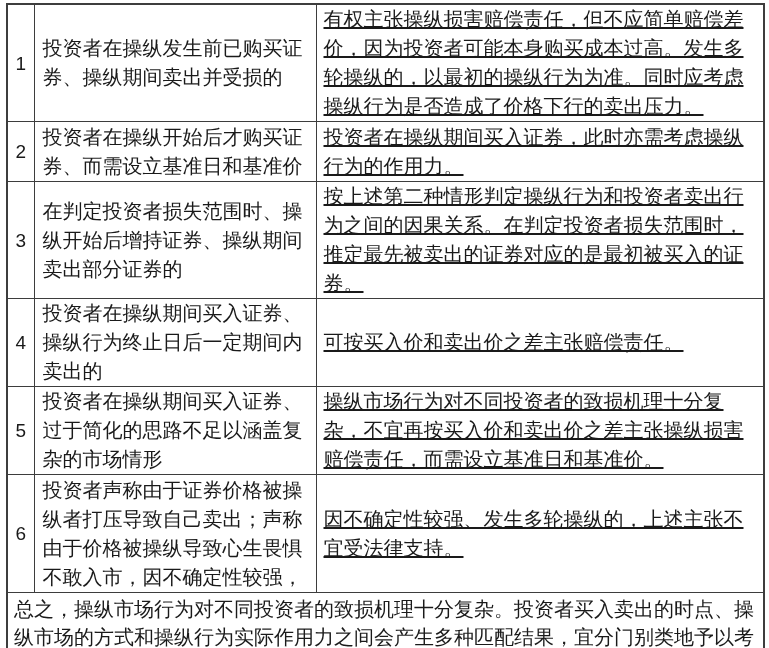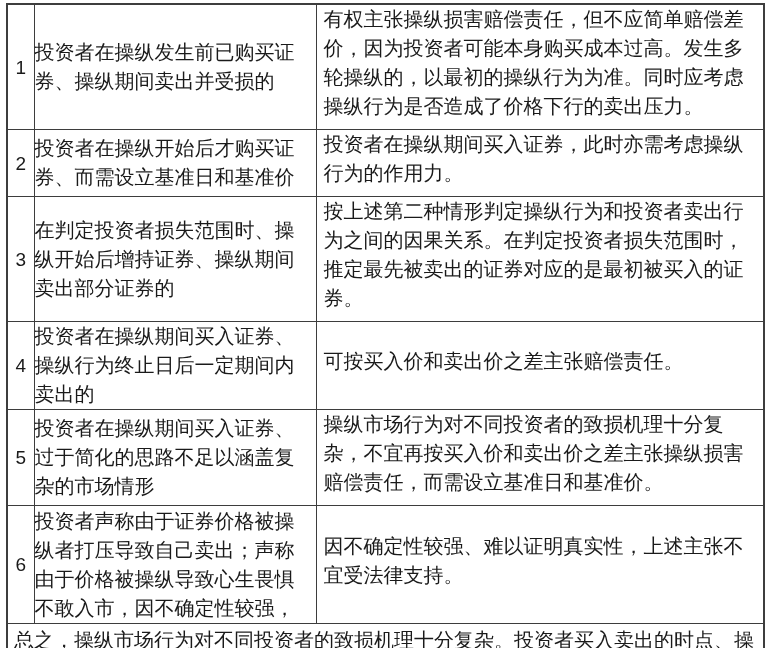--- a/index.html
+++ b/index.html
@@ -30,26 +30,27 @@
     font-size: 20px;
     line-height: 29px;
     letter-spacing: 0;
     color: #1a1a1a;
   }
   td.num-cell {
     text-align: center;
     font-size: 19px;
   }
   td.scenario-cell {
-    padding: 0 4px 0 0;
+    padding: 0 4px 0 8px;
     text-align: left;
   }
   td.analysis-cell {
-    padding: 0 6px 8px 7px;
+    padding: 0 6px 0 7px;
     text-align: left;
+    text-decoration: underline;
   }
   td.summary-cell {
     padding: 2px 6px 2px 6px;
     text-align: left;
     line-height: 28px;
   }
   tr.r1 { height: 116px; }
   tr.r2 { height: 60px; }
   tr.r3 { height: 88px; }
   tr.r4 { height: 86px; }
@@ -88,19 +89,19 @@
       <td class="analysis-cell">可按买入价和卖出价之差主张赔偿责任。</td>
     </tr>
     <tr class="r5">
       <td class="num-cell">5</td>
       <td class="scenario-cell">投资者在操纵期间买入证券、过于简化的思路不足以涵盖复杂的市场情形</td>
       <td class="analysis-cell">操纵市场行为对不同投资者的致损机理十分复杂，不宜再按买入价和卖出价之差主张操纵损害赔偿责任，而需设立基准日和基准价。</td>
     </tr>
     <tr class="r6">
       <td class="num-cell">6</td>
       <td class="scenario-cell">投资者声称由于证券价格被操纵者打压导致自己卖出；声称由于价格被操纵导致心生畏惧不敢入市，因不确定性较强，</td>
-      <td class="analysis-cell">因不确定性较强、难以证明真实性，上述主张不宜受法律支持。</td>
+      <td class="analysis-cell">因不确定性较强、发生多轮操纵的，上述主张不宜受法律支持。</td>
     </tr>
     <tr class="rf">
       <td class="summary-cell" colspan="3">总之，操纵市场行为对不同投资者的致损机理十分复杂。投资者买入卖出的时点、操纵市场的方式和操纵行为实际作用力之间会产生多种匹配结果，宜分门别类地予以考察。过于简化的思路不足以涵盖复杂的市场情形，会造成民事责任的不公平。</td>
     </tr>
   </tbody>
 </table>
 
 </body></html>

